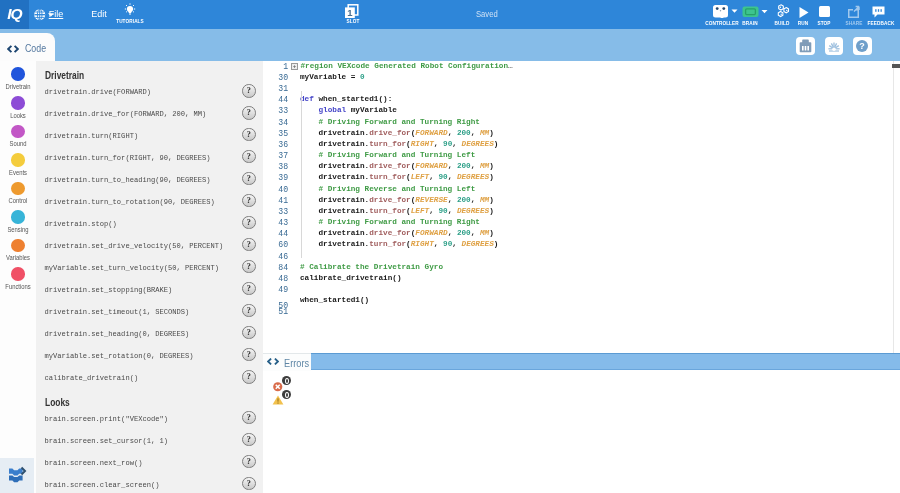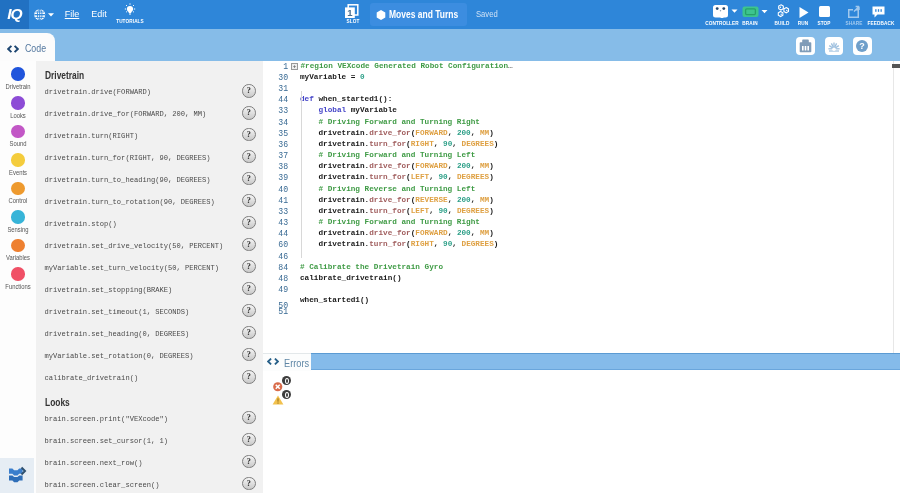--- a/index.html
+++ b/index.html
@@ -2,21 +2,21 @@
 <html><head>
 <meta charset="utf-8">
 <style>
 * { margin:0; padding:0; box-sizing:border-box; }
 html,body { width:900px; height:493px; overflow:hidden; font-family:"Liberation Sans", sans-serif; }
 #app { position:relative; width:900px; height:493px; background:#fff; }
 
 #topbar { position:absolute; left:0; top:0; width:900px; height:29px; background:#2e86d9; }
 #logo { position:absolute; left:0; top:0; width:29px; height:29px; background:#2171c2; color:#fff; font-weight:bold; font-style:italic; font-size:15.5px; text-align:center; line-height:28px; letter-spacing:-1px; }
 .menuitem { position:absolute; top:0; height:29px; color:#fff; font-size:9px; line-height:29px; text-align:center; }
-#tb-file { left:57px; width:30px;text-decoration:underline; }
+#tb-file { left:41px; width:30px;text-decoration:underline; }
 #tb-edit { left:84px; width:30px; }
 .icolabel { position:absolute; color:#fff; font-size:4.7px; font-weight:bold; letter-spacing:0.1px; text-align:center; white-space:nowrap; }
 #projbox { position:absolute; left:370px; top:3px; width:97px; height:23px; background:#3c8de0; border-radius:3px; color:#fff; font-size:10px; font-weight:bold; line-height:23px; white-space:nowrap; }
 #projbox .pbt { position:absolute; left:19px; top:0; transform:scaleX(0.85); transform-origin:left center; }
 #saved { position:absolute; left:476px; top:0; height:29px; line-height:29px; color:#cfe2f6; font-size:8.5px; transform:scaleX(0.9); transform-origin:left center; }
 
 #toolbar2 { position:absolute; left:0; top:29px; width:900px; height:32px; background:#86bce8; }
 #codetab { position:absolute; left:0px; top:33px; width:55px; height:28px; background:#fcfcfc; border-radius:0 8px 0 0; }
 #codetab .txt { position:absolute; left:25px; top:10px; color:#54789f; font-size:10px; transform:scaleX(0.88); transform-origin:left center; }
 .tbtn { position:absolute; top:36.5px; width:18.5px; height:18.5px; background:#fff; border-radius:4px; }
@@ -30,21 +30,21 @@
 .cmdhdr { position:absolute; left:8.5px; color:#333; font-size:10.5px; font-weight:bold; transform:scaleX(0.8); transform-origin:left center; }
 .cmd { position:absolute; left:8.5px; color:#4a4a4a; font-size:7.1px; font-family:"Liberation Mono", monospace; white-space:pre; }
 .qbtn { position:absolute; left:206px; width:13.5px; height:13.5px; border-radius:50%; border:1.3px solid #7d7d7d; background:linear-gradient(#f4f4f4,#c9c9c9); color:#3d3d3d; font-size:9px; font-weight:bold; text-align:center; line-height:11.5px; font-family:"Liberation Serif", serif; }
 
 #editor { position:absolute; left:263px; top:61px; width:637px; height:432px; background:#fff; }
 .ln { position:absolute; width:25px; text-align:right; color:#3a6b94; font-size:8.2px; font-family:"Liberation Mono", monospace; letter-spacing:-0.1px; }
 .cl { position:absolute; left:37px; color:#1a1a1a; font-size:7.7px; font-family:"Liberation Mono", monospace; font-weight:bold; white-space:pre; }
 .k { color:#4545c8; } 
 .c { color:#3f9b45; } 
 .n { color:#2fa089; } 
-.o { color:#dfa144; } 
+.o { color:#dfa144;font-style:italic; } 
 .m { color:#a05d5d; } 
 .g { color:#888; }
 #foldbox { position:absolute; left:28px; top:2px; width:7px; height:7px; border:1px solid #999; background:#eee; font-size:6px; line-height:5px; text-align:center; color:#666; font-weight:bold; font-family:"Liberation Sans",sans-serif; }
 #indentguide { position:absolute; left:37.5px; top:30px; width:1px; height:167px; background:#d8d8d8; }
 
 #sbtrack { position:absolute; left:630px; top:0; width:1px; height:292px; background:#e7e7e7; }
 #sbthumb { position:absolute; left:629px; top:3px; width:8px; height:4px; background:#555; }
 
 #errbar { position:absolute; left:48px; top:292px; width:589px; height:17px; background:#85bbea; border-top:1px solid #5b9bd3; border-bottom:1px solid #6aa6dc; }
 #errtab { position:absolute; left:0px; top:291.5px; width:48px; height:18px; background:#fcfdfd; border-top:1px solid #e3e8ea; }
@@ -90,26 +90,20 @@
       </g>
     </svg>
     <div class="icolabel" style="left:112px;top:19px;width:36px;">TUTORIALS</div>
 
     <svg class="cw" style="left:344px;top:4px" width="15" height="15" viewBox="0 0 15 15">
       <rect x="4.2" y="0.8" width="9.6" height="10.2" fill="none" stroke="#fff" stroke-width="1.5"></rect>
       <rect x="1" y="3.4" width="9.8" height="10.6" fill="#fff"></rect>
       <text x="5.9" y="11.8" font-size="9.5" font-weight="bold" fill="#4a6e8e" text-anchor="middle" font-family="Liberation Sans">1</text>
     </svg>
     <div class="icolabel" style="left:339px;top:19px;width:28px;">SLOT</div>
-    <div id="projbox">
-      <svg class="cw" style="left:6px;top:7px" width="10" height="10" viewBox="0 0 10 10">
-        <path d="M5 0 L9.3 2.5 L9.3 7.5 L5 10 L0.7 7.5 L0.7 2.5 Z" fill="#fff"></path>
-      </svg>
-      <span class="pbt">Moves and Turns</span>
-    </div>
     <div id="saved">Saved</div>
 
     <svg class="cw" style="left:713px;top:5px" width="25" height="13" viewBox="0 0 25 13">
       <path d="M2.5 0 h10 a2.5 2.5 0 0 1 2.5 2.5 v7.5 a2.5 2.5 0 0 1-2.5 2.5 h-2 a1.6 1.6 0 0 1-3 0 h-5 a2.5 2.5 0 0 1-2.5-2.5 v-7.5 A2.5 2.5 0 0 1 2.5 0 Z" fill="#fff"></path>
       <circle cx="4.2" cy="3.6" r="1.4" fill="#24476b"></circle>
       <circle cx="10.8" cy="3.6" r="1.4" fill="#24476b"></circle>
       <path d="M6.7 5.4 L7.5 6.4 L8.3 5.4" fill="#24476b"></path>
       <path d="M18.5 4.5 L21.5 7.8 L24.5 4.5 Z" fill="#fff"></path>
     </svg>
     <div class="icolabel" style="left:702px;top:21px;width:40px;">CONTROLLER</div>

